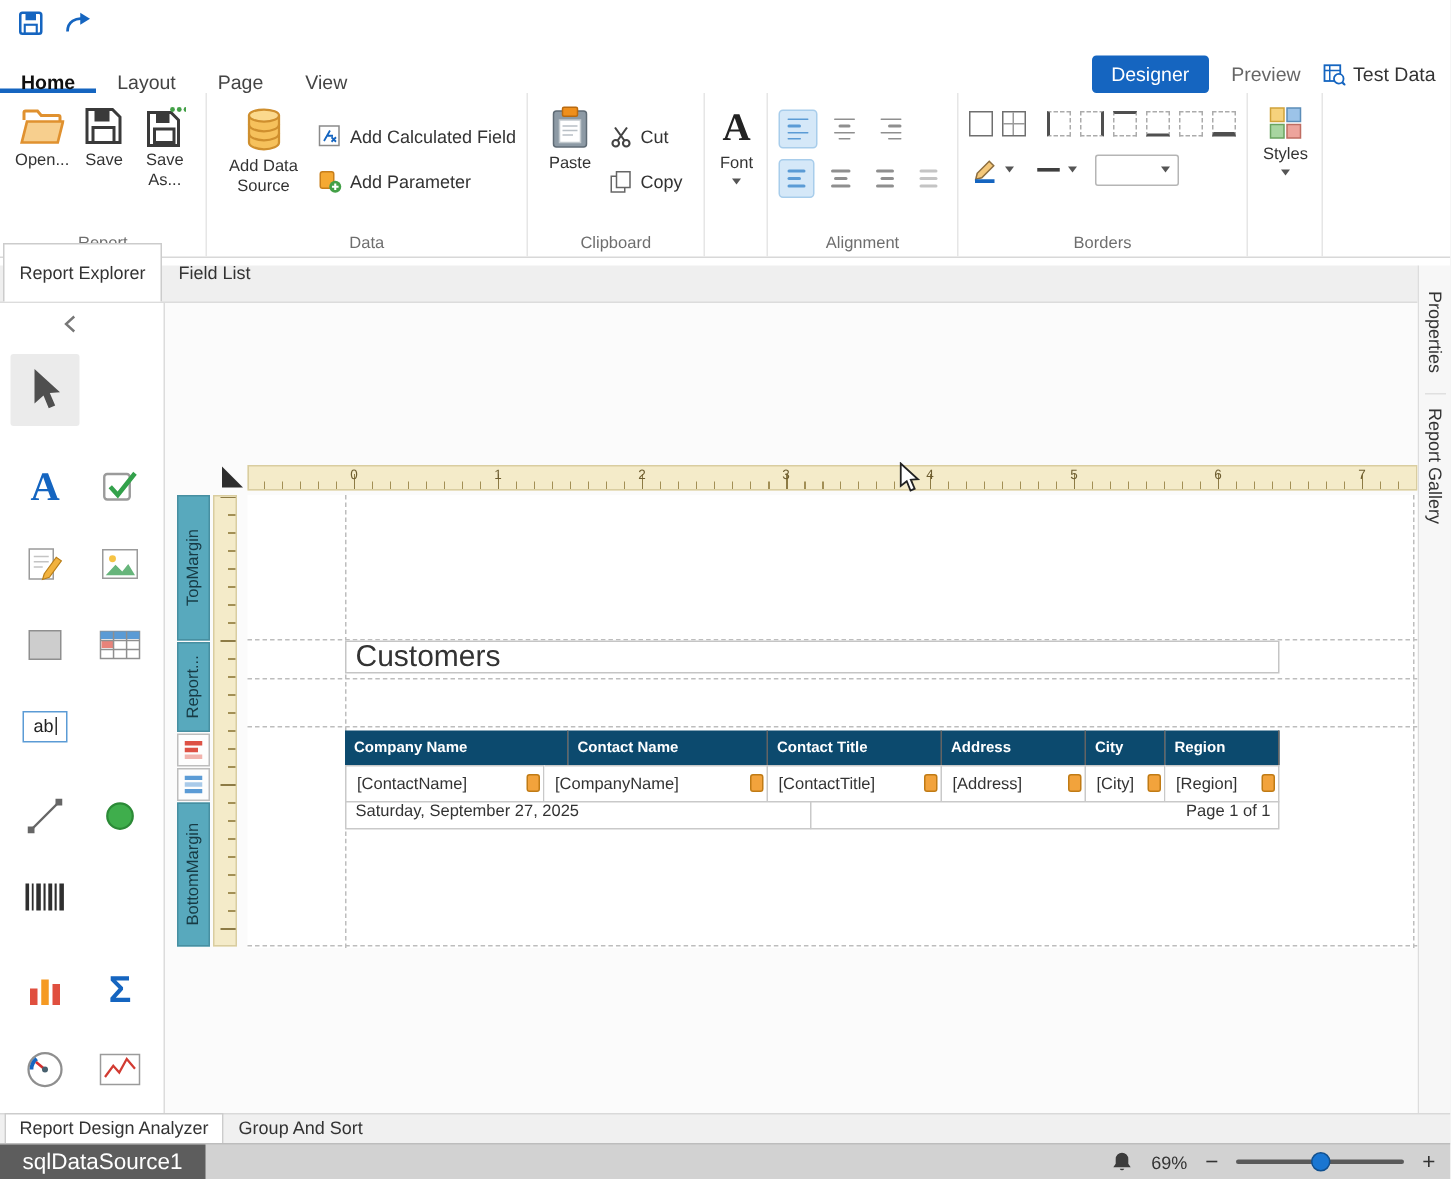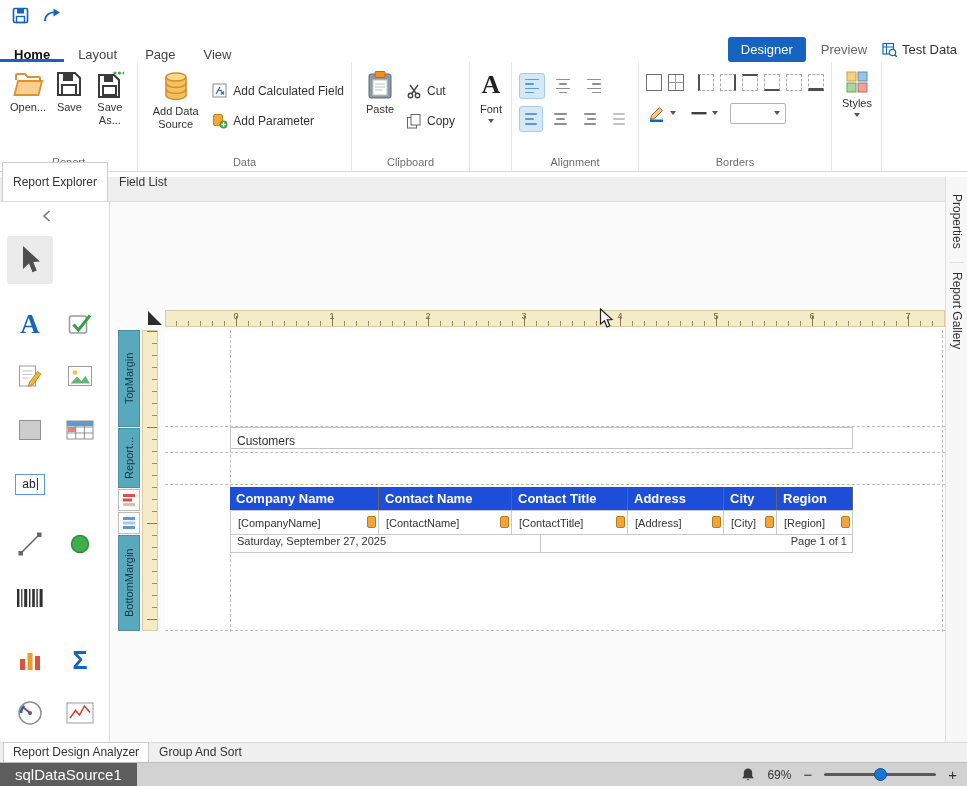--- a/index.html
+++ b/index.html
@@ -81,23 +81,23 @@
 .hticks2{position:absolute;left:0;right:0;bottom:0;height:10px;background-image:repeating-linear-gradient(90deg,transparent 0 70px,#8d7b45 70px 71px,transparent 71px 96px)}
 .rn{position:absolute;top:0;width:12px;text-align:center;font-size:9px;color:#6d5d30}
 #v-ruler{position:absolute;left:32px;top:128px;width:16px;height:301px;background:#f4ebc9;border:1px solid #d9cda0}
 .vticks{position:absolute;top:0;bottom:0;right:0;width:5px;background-image:repeating-linear-gradient(180deg,#a28f55 0 1px,transparent 1px 12px)}
 .vticks2{position:absolute;top:0;bottom:0;right:0;width:10px;background-image:repeating-linear-gradient(180deg,#8d7b45 0 1px,transparent 1px 96px)}
 .band-tab{position:absolute;left:8px;width:22px;background:#58a9bd;border:1px solid #478fa1;color:#173a44;font-size:11px;writing-mode:vertical-rl;transform:rotate(180deg);display:flex;align-items:center;justify-content:center;cursor:pointer;white-space:nowrap;overflow:hidden}
 .band-mini{position:absolute;left:8px;width:22px;height:22px;background:#fdfdfd;border:1px solid #bdbdbd;display:flex;align-items:center;justify-content:center;cursor:pointer}
 #canvas{position:absolute;left:55px;top:128px;width:780px;height:302px;background:#fff}
 .dashed-h{position:absolute;left:0;width:780px;height:0;border-top:1px dashed #bdbdbd}
 .dashed-v{position:absolute;top:0;height:302px;width:0;border-left:1px dashed #bdbdbd}
-#title-box{position:absolute;left:65px;top:97px;width:623px;height:22px;border:1px solid #c5c5c5;background:#fff;display:flex;align-items:flex-end;padding-left:6px;font-size:12px;color:#333;cursor:pointer}
+#title-box{position:absolute;left:65px;top:97px;width:623px;height:22px;border:1px solid #c5c5c5;background:#fff;display:flex;align-items:center;padding-left:6px;font-size:20px;color:#333;cursor:pointer}
 #thead{position:absolute;left:65px;top:157px;width:623px;height:23px;display:flex}
-.th{background:#1d4ed8;color:#fff;font-size:13px;font-weight:bold;display:flex;align-items:center;padding-left:6px;border-right:1px solid #636363;cursor:pointer}
+.th{background:#0c4a6e;color:#fff;font-size:10px;font-weight:bold;display:flex;align-items:center;padding-left:6px;border-right:1px solid #636363;cursor:pointer}
 #tdata{position:absolute;left:65px;top:180px;width:623px;height:25px;display:flex}
 .td{position:relative;background:#fff;border:1px solid #c9c9c9;border-left:none;display:flex;align-items:center;padding-left:7px;font-size:11px;color:#333;cursor:pointer}
 .td:first-child{border-left:1px solid #c9c9c9}
 .ftag{position:absolute;right:2px;top:5px;width:9px;height:12px;background:#f2a33c;border:1px solid #c07b15;border-radius:2px;cursor:pointer}
 .tf{position:absolute;height:19px;border:1px solid #c9c9c9;background:#fff;font-size:11px;color:#333;display:flex;align-items:flex-start;cursor:pointer}
 #cursor{position:absolute;left:489px;top:106px;z-index:30}
 
 
 #bottom-tabs{position:absolute;left:0;top:742px;width:100%;height:20px;background:#f0f0f0;border-top:1px solid #d9d9d9;display:flex;align-items:flex-end;padding-left:3px}
 #bottom-tabs .doc-tab{padding:2px 9px 3px}
@@ -551,26 +551,26 @@
       <div id="thead">
         <div class="th" style="width:149px">Company Name</div>
         <div class="th" style="width:133px">Contact Name</div>
         <div class="th" style="width:116px">Contact Title</div>
         <div class="th" style="width:96px">Address</div>
         <div class="th" style="width:53px">City</div>
         <div class="th" style="width:76px">Region</div>
       </div>
 
       <div id="tdata">
+        <div class="td" style="width:133px">
+            <span>[ContactName]</span>
+            <span class="ftag"></span>
+          </div>
         <div class="td" style="width:149px">
             <span>[CompanyName]</span>
-            <span class="ftag"></span>
-          </div>
-        <div class="td" style="width:133px">
-            <span>[ContactName]</span>
             <span class="ftag"></span>
           </div>
         <div class="td" style="width:116px">
             <span>[ContactTitle]</span>
             <span class="ftag"></span>
           </div>
         <div class="td" style="width:96px">
             <span>[Address]</span>
             <span class="ftag"></span>
           </div>

